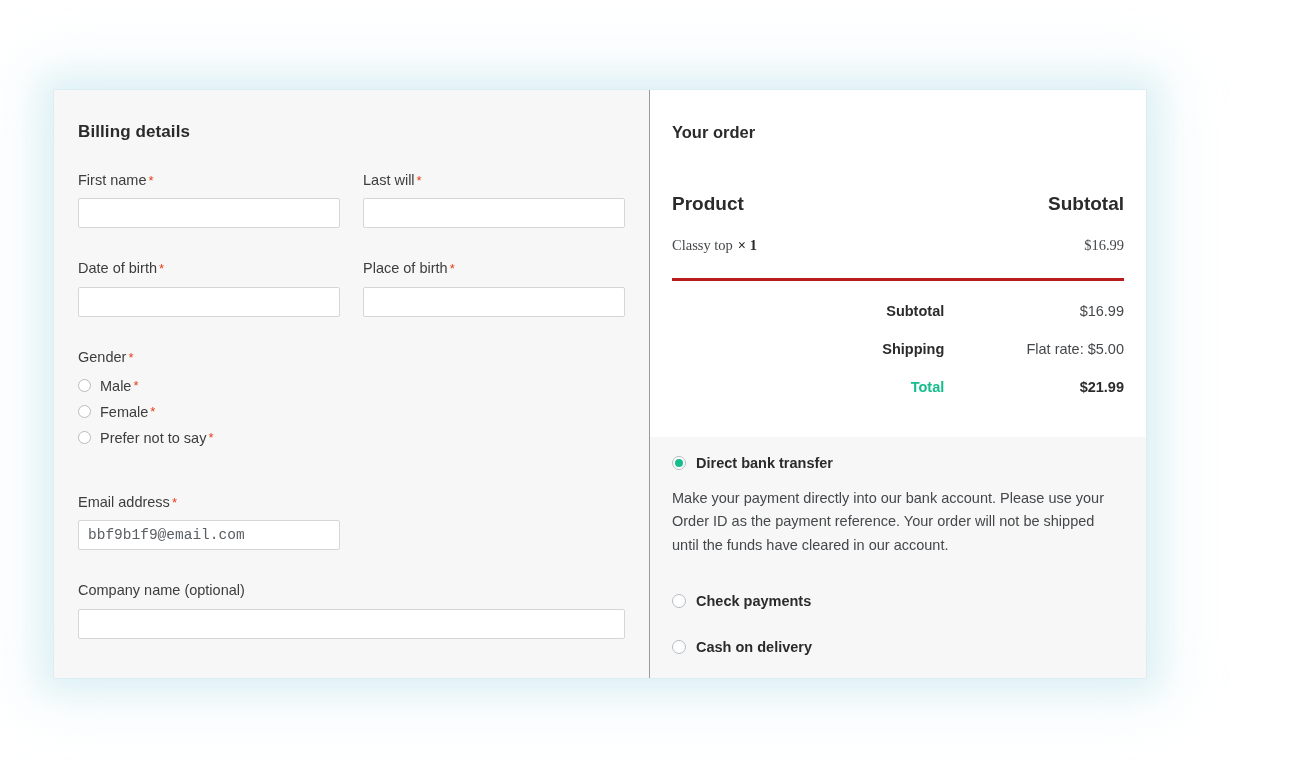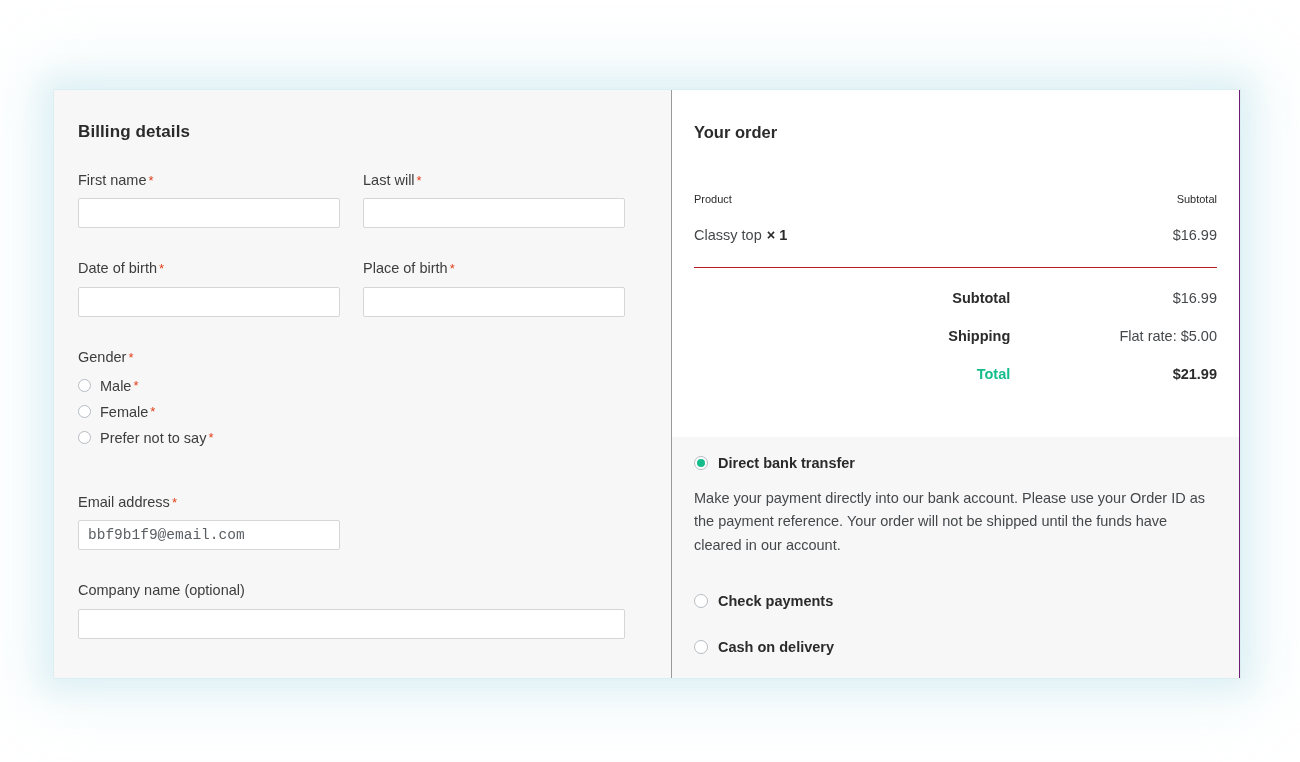--- a/index.html
+++ b/index.html
@@ -20,21 +20,21 @@
     width: 1300px;
     height: 762px;
     background: #ffffff;
   }
 
   
   .checkout-card {
     position: absolute;
     left: 54px;
     top: 90px;
-    width: 1186px;
+    width: 1092px;
     height: 588px;
     background: #701a75;
     box-shadow:
       0 0 0 1px rgba(213, 233, 239, 0.55),
       0 0 26px 12px rgba(205, 234, 241, 0.55),
       0 0 60px 24px rgba(219, 240, 245, 0.45);
     display: flex;
     overflow: hidden;
   }
 
@@ -144,34 +144,35 @@
   .order-title {
     font-size: 16.5px;
     font-weight: bold;
     color: #2b2b2b;
     margin: 0 0 51px 0;
   }
 
   .order-table { width: 100%; border-collapse: collapse; }
 
   .order-head-row th {
-    font-size: 11px;
-    font-weight: normal;
+    font-size: 19px;
+    font-weight: bold;
     color: #2b2b2b;
     padding: 0 0 22px 0;
     text-align: left;
     margin-left: 22px;
   }
   .order-head-row th.right { text-align: right; }
 
   .order-item-row td {
     font-size: 14.5px;
     color: #45484b;
     padding: 0 0 24px 0;
-    border-bottom: 1px solid #b91c1c;
+    border-bottom: 3px solid #b91c1c;
+    font-family: Liberation Serif, serif;
   }
   .order-item-row td.right { text-align: right; }
   .qty { font-weight: bold; color: #2b2b2b; margin-left: 5px; }
 
   .totals-row td {
     font-size: 14.5px;
     color: #45484b;
     padding: 22px 0 0 0;
     text-align: right;
   }

